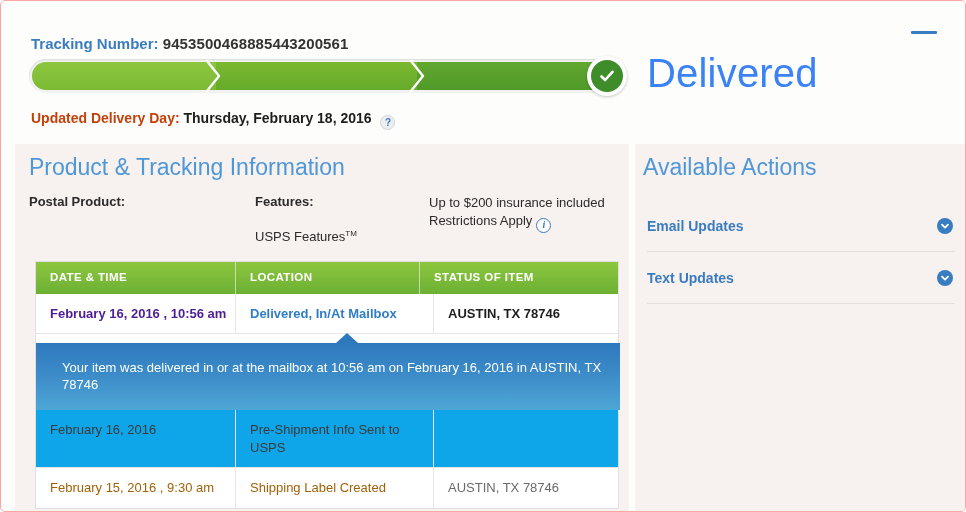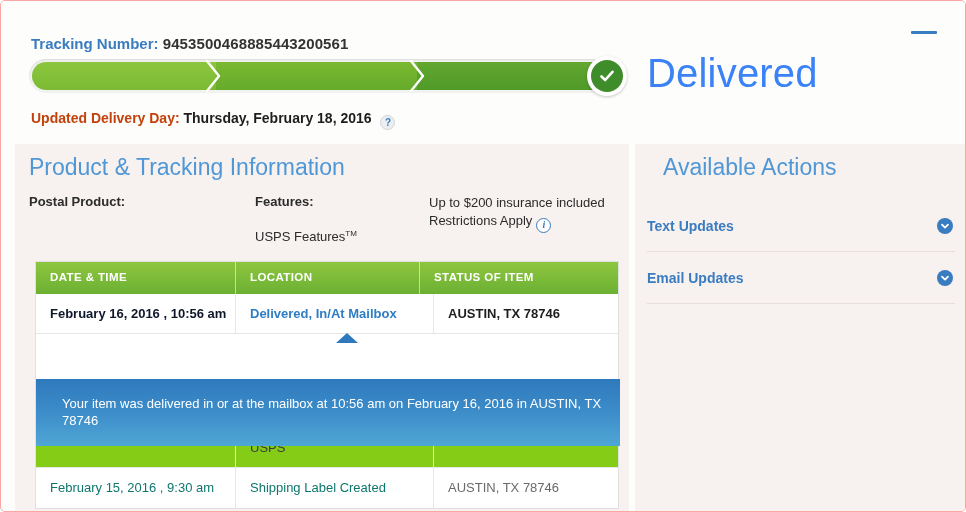--- a/index.html
+++ b/index.html
@@ -121,21 +121,21 @@
     background: #f7f1ef;
   }
   .panel-left  { left: 14px;  width: 614px; height: 369px; }
   .panel-right { left: 634px; width: 332px; height: 369px; }
 
   .panel-title {
     color: #4f97d6; font-size: 23px; font-weight: normal;
     position: absolute; top: 10px; left: 14px;
     white-space: nowrap;
   }
-  .panel-right .panel-title { left: 28px; }
+  .panel-right .panel-title { left: 8px; }
 
   
   .prod-block { position: absolute; top: 50px; left: 14px; right: 10px; }
   .prod-col { position: absolute; top: 0; font-size: 13px; color: #2b2b2b; }
   .prod-col .lbl { font-weight: bold; display: block; margin-bottom: 19px; }
   .prod-col .val { display: block; line-height: 1.35; }
   .col-a { left: 0; }
   .col-b { left: 226px; }
   .col-c { left: 400px; }
   sup { font-size: 8px; vertical-align: super; }
@@ -163,36 +163,36 @@
   .tcell {
     padding: 11px 8px 11px 14px;
     border-right: 1px solid #e6e6e6;
     line-height: 1.35;
   }
   .tcell:last-child { border-right: none; }
   .c-date { flex: 0 0 200px; }
   .c-status { flex: 0 0 198px; }
   .c-loc { flex: 1 1 auto; }
 
-  .row-current .c-date { font-weight: bold; color: #0f172a; }
+  .row-current .c-date { font-weight: bold; color: #4c1d95; }
   .row-current .c-status a { color: #2f7dc4; font-weight: bold; text-decoration: none; cursor: pointer; }
   .row-current .c-loc { font-weight: bold; color: #1d1d1d; }
 
-  .row-alt { background: #84cc16; }
+  .row-alt { background: #0ea5e9; }
   .row-alt .tcell { color: #3a3a3a; }
-  .row-last .tcell { color: #0f766e; }
+  .row-last .tcell { color: #a16207; }
   .row-last .c-loc { color: #6a6a6a; }
 
   
   .tooltip-row { position: relative; height: 76px; border-bottom: 1px solid #e6e6e6; }
   .tooltip-box {
     position: absolute; left: 0; top: 9px;
     width: 584px; height: 67px;
     background: linear-gradient(180deg,#2e79bd 0%,#3f8fcb 55%,#4ea7d4 100%);
-    display: flex; align-items: center; margin-top: 36px;
+    display: flex; align-items: center;
   }
   .tooltip-text {
     color: #ffffff; font-size: 13px;
     padding-left: 26px; line-height: 1.3;
   }
   .tooltip-arrow {
     position: absolute; left: 300px; top: -1px;
     width: 0; height: 0;
     border-left: 11px solid transparent;
     border-right: 11px solid transparent;
@@ -323,33 +323,33 @@
     </div>
   </div>
 
   <div class="panel panel-right">
 
     <div class="panel-title">Available Actions</div>
 
     <div class="action-list">
 
       <div class="action-item">
+        <span class="action-label">Email Updates</span>
+        <span class="chevron-circle">
+          <svg width="10" height="10" viewBox="0 0 10 10">
+            <path d="M2 3.6 L5 6.6 L8 3.6" fill="none" stroke="#ffffff" stroke-width="1.8" stroke-linecap="round" stroke-linejoin="round"></path>
+          </svg>
+        </span>
+      </div>
+
+      <div class="action-item">
         <span class="action-label">Text Updates</span>
         <span class="chevron-circle">
           <svg width="10" height="10" viewBox="0 0 10 10">
             <path d="M2 3.6 L5 6.6 L8 3.6" fill="none" stroke="#ffffff" stroke-width="1.8" stroke-linecap="round" stroke-linejoin="round"></path>
           </svg>
         </span>
       </div>
 
-      <div class="action-item">
-        <span class="action-label">Email Updates</span>
-        <span class="chevron-circle">
-          <svg width="10" height="10" viewBox="0 0 10 10">
-            <path d="M2 3.6 L5 6.6 L8 3.6" fill="none" stroke="#ffffff" stroke-width="1.8" stroke-linecap="round" stroke-linejoin="round"></path>
-          </svg>
-        </span>
-      </div>
-
     </div>
   </div>
 
 </div>
 
 </body></html>

